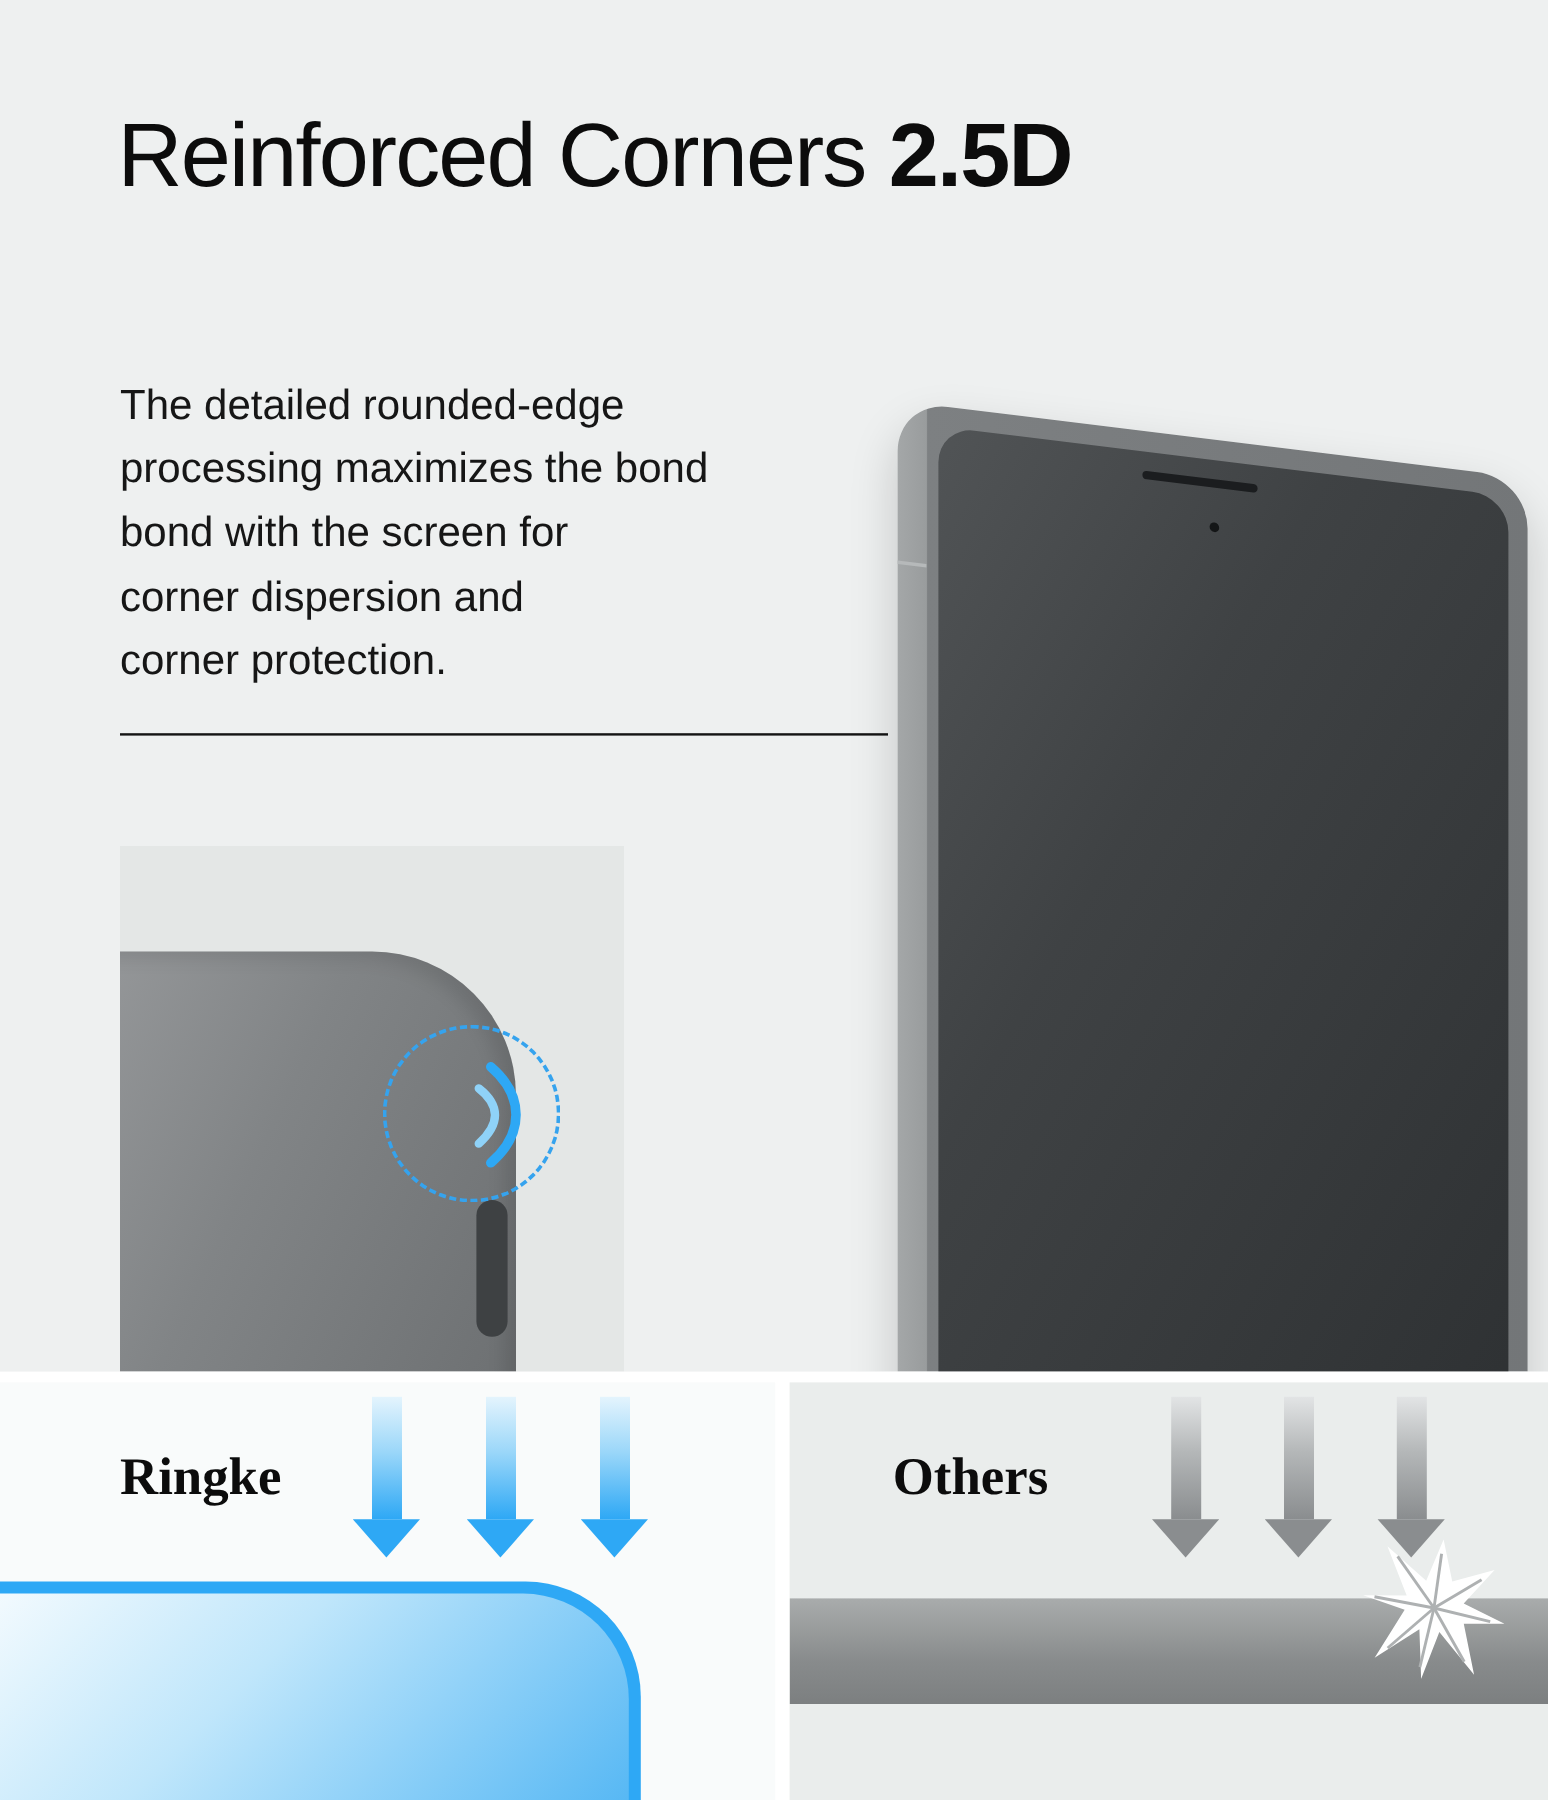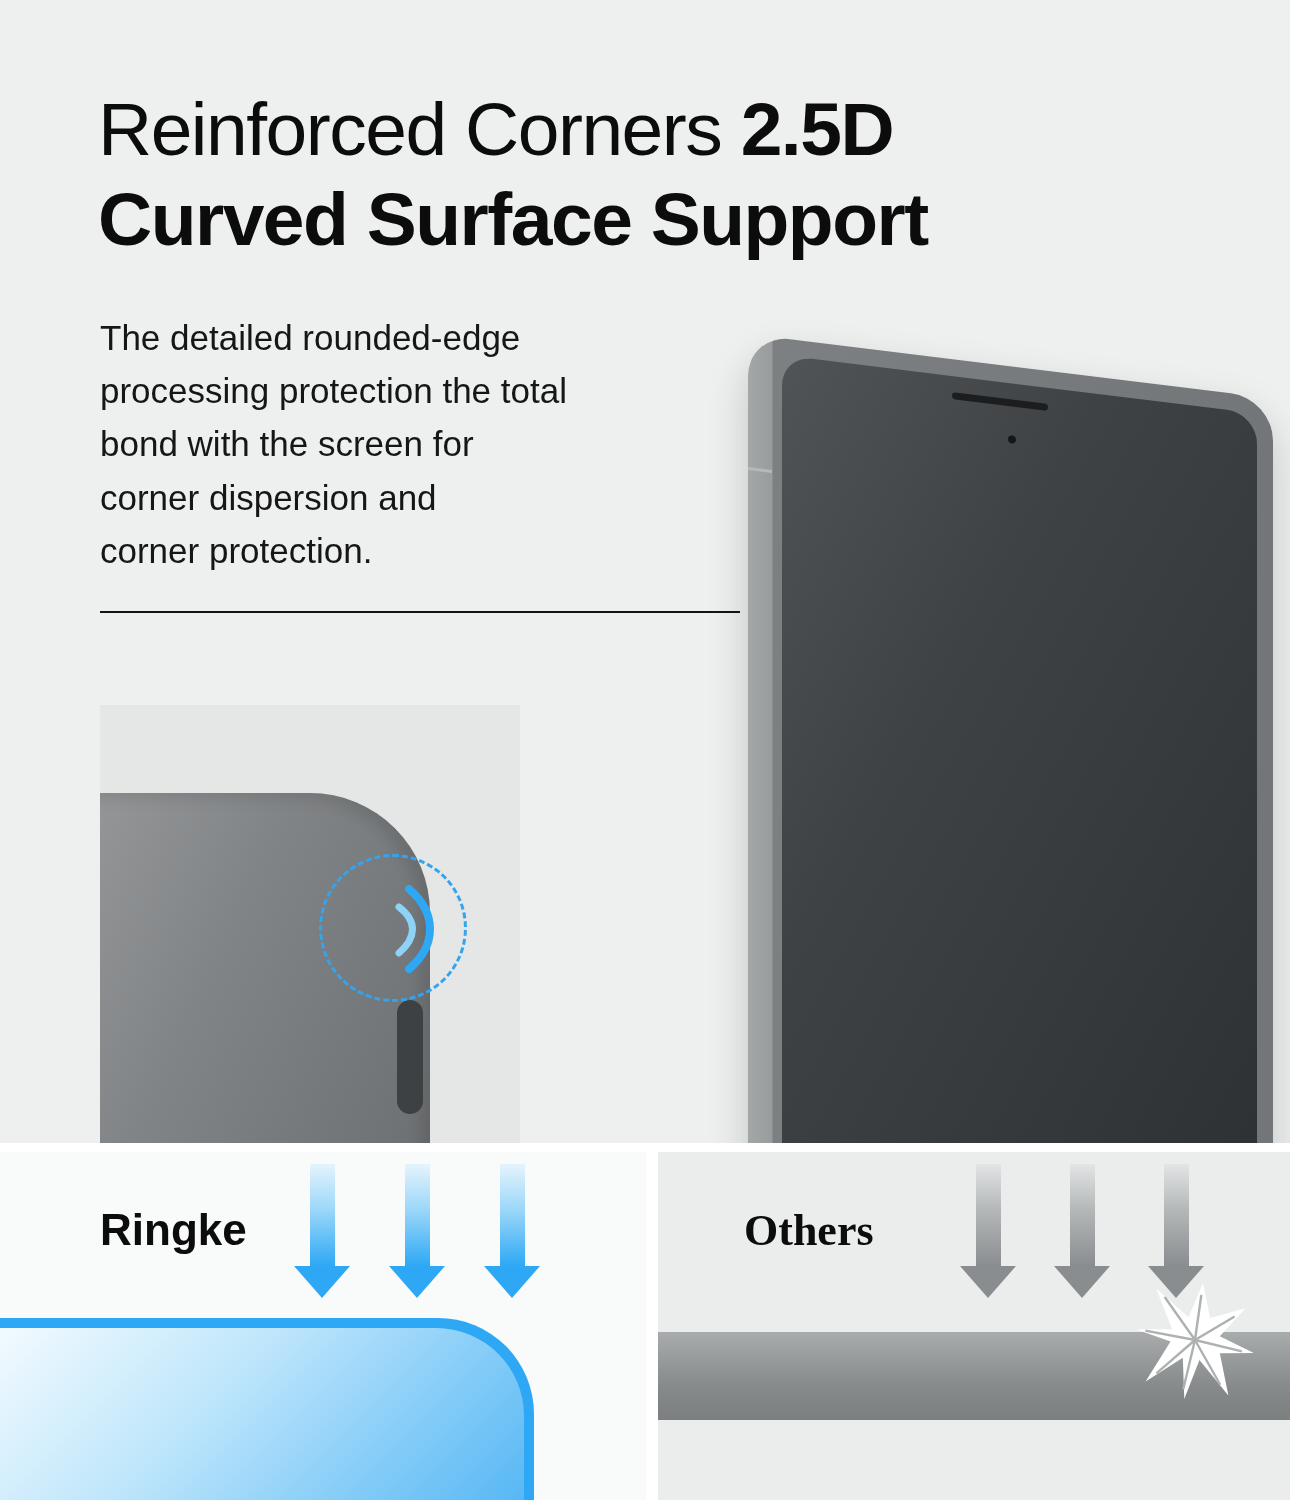--- a/index.html
+++ b/index.html
@@ -83,21 +83,21 @@
   .bottom {
     position:absolute; left:0; top:1143px; width:1290px; height:357px;
     background:#ffffff; display:flex; gap:12px; padding-top:9px; z-index:3;
   }
   .panel { position:relative; height:348px; overflow:hidden; }
   .panel-ringke { width:646px; background:#f9fbfb; }
   .panel-others { width:632px; background:#eaedec; }
   .panel-label {
     position:absolute; top:53px; font-size:44px; font-weight:800; color:#0c0c0c;
   }
-  .panel-ringke .panel-label { left:100px; }
+  .panel-ringke .panel-label { left:100px;font-family:Liberation Serif, serif; }
   .panel-others .panel-label { left:86px;font-family:Liberation Serif, serif; }
   
   .arrow { position:absolute; top:12px; width:56px; display:flex; flex-direction:column; align-items:center; }
   .arrow .shaft { width:25px; height:102px; }
   .arrow .head { width:0; height:0; border-left:28px solid transparent; border-right:28px solid transparent; }
   .arrow-blue .shaft { background:linear-gradient(180deg,#e4f4fd 0%,#9bd7f9 45%,#2ea8f5 100%); }
   .arrow-blue .head { border-top:32px solid #2ea8f5; }
   .arrow-gray .shaft { background:linear-gradient(180deg,#e2e4e5 0%,#b4b7b8 45%,#8a8d8f 100%); }
   .arrow-gray .head { border-top:32px solid #8a8d8f; }
   .a1b { left:294px; } .a2b { left:389px; } .a3b { left:484px; }
@@ -119,26 +119,25 @@
   }
   .shatter { position:absolute; left:477px; top:128px; width:120px; height:120px; transform:rotate(8deg); }
 </style>
 </head>
 <body>
 
 <div class="page">
 
   <h1 class="heading">
     <div><span class="regular">Reinforced Corners </span><span class="bold">2.5D</span></div>
-    <div class="bold">Curved Surface Support</div>
   </h1>
 
   <p class="intro">
     <span>The detailed rounded-edge</span>
-    <span>processing protection the total</span>
+    <span>processing maximizes the bond</span>
     <span>bond with the screen for</span>
     <span>corner dispersion and</span>
     <span>corner protection.</span>
   </p>
 
   <div class="divider"></div>
 
 
   <div class="closeup">
     <div class="phone-corner"></div>

